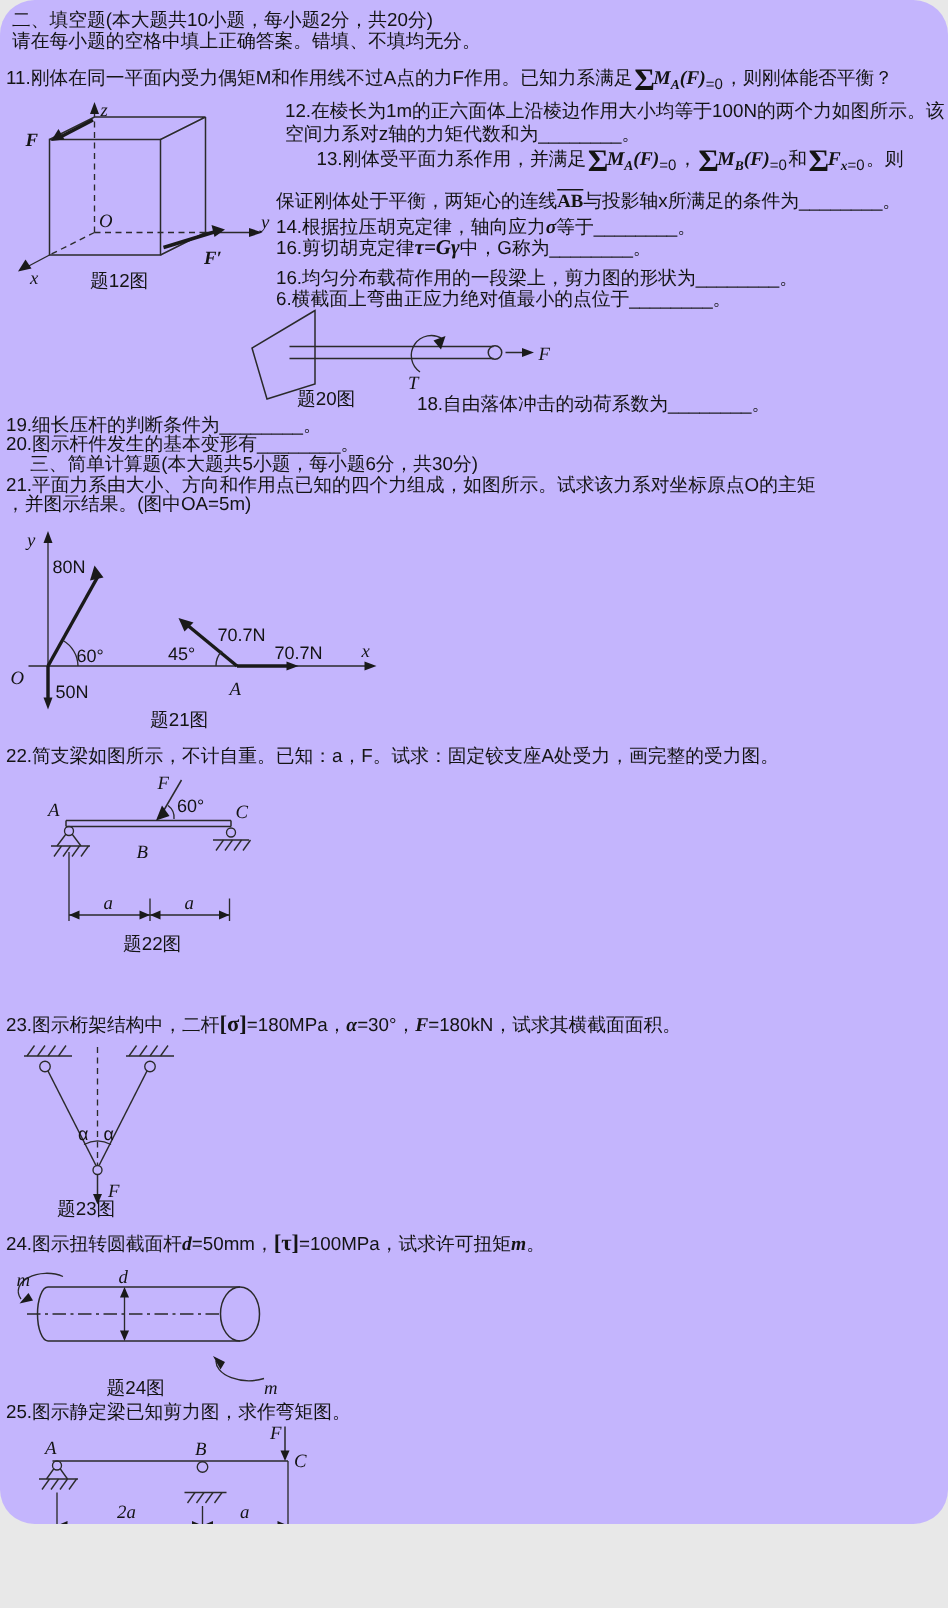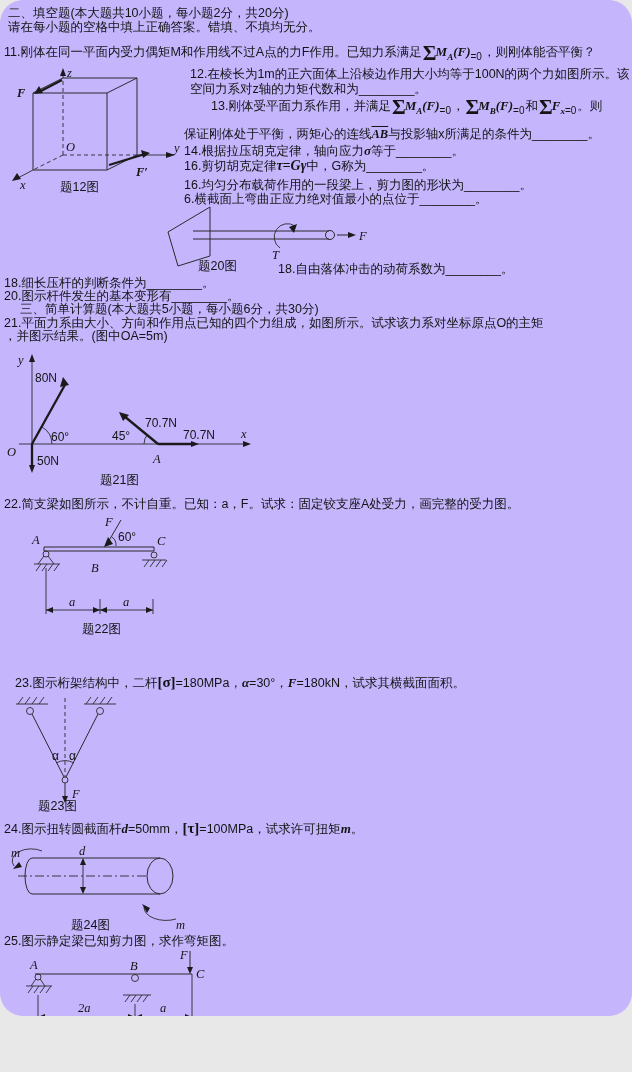--- a/index.html
+++ b/index.html
@@ -16,21 +16,21 @@
   .hd{fill:#1a1a1a;stroke:none;}
   .svgt{font-family:"Liberation Sans","DejaVu Sans",sans-serif;font-size:12px;fill:#141414;}
   .svgti{font-family:"Liberation Serif","DejaVu Serif",serif;font-size:12.5px;font-style:italic;fill:#141414;}
   .svgtb{font-family:"Liberation Serif","DejaVu Serif",serif;font-size:12.5px;font-style:italic;font-weight:bold;fill:#141414;}
   .svgcap{font-family:"Liberation Sans","DejaVu Sans",sans-serif;font-size:12.5px;fill:#141414;}
   .fsum{display:inline-block;white-space:nowrap;margin:0 1px;}
   .sg{font-size:21px;font-weight:bold;font-family:"Liberation Serif","DejaVu Serif",serif;vertical-align:-4px;letter-spacing:-1px;line-height:10px;}
   .fv{font-weight:bold;font-style:italic;font-size:13px;font-family:"Liberation Serif","DejaVu Serif",serif;}
   .fsub{font-weight:bold;font-style:italic;font-size:9px;font-family:"Liberation Serif","DejaVu Serif",serif;}
   .feq{font-size:10px;}
-  .abv{font-weight:bold;font-style:italic;text-decoration:overline;font-family:"Liberation Serif","DejaVu Serif",serif;}
+  .abv{font-weight:bold;text-decoration:overline;font-family:"Liberation Serif","DejaVu Serif",serif;}
   .fbig{font-weight:bold;font-size:15px;font-family:"Liberation Serif","DejaVu Serif",serif;}
 </style>
 </head>
 <body>
 
 <div class="page">
 
   <div class="t" style="left:8px;top:6px;">二、填空题(本大题共10小题，每小题2分，共20分)</div>
   <div class="t" style="left:8px;top:20px;text-align:center;">请在每小题的空格中填上正确答案。错填、不填均无分。</div>
 
@@ -114,21 +114,21 @@
         <path class="thin" d="M132,42 A 12,12 0 0 1 147,20"></path>
         <polygon class="hd" points="149,18 141,21 146,27"></polygon>
       </g>
       <text class="svgti" x="211" y="34">F</text>
       <text class="svgti" x="124" y="53">T</text>
       <text class="svgcap" x="50" y="64">题20图</text>
     </svg>
   </div>
 
   <div class="t" style="left:278px;top:262px;">18.自由落体冲击的动荷系数为________。</div>
-  <div class="t" style="left:4px;top:276px;">18.细长压杆的判断条件为________。</div>
+  <div class="t" style="left:4px;top:276px;">19.细长压杆的判断条件为________。</div>
   <div class="t" style="left:4px;top:289px;">20.图示杆件发生的基本变形有________。</div>
   <div class="t" style="left:4px;top:302px;margin-left:16px;">三、简单计算题(本大题共5小题，每小题6分，共30分)</div>
   <div class="t" style="left:4px;top:316px;">21.平面力系由大小、方向和作用点已知的四个力组成，如图所示。试求该力系对坐标原点O的主矩</div>
   <div class="t" style="left:4px;top:329px;">，并图示结果。(图中OA=5m)</div>
 
   <div class="fig" style="left:5px;top:352px;">
     <svg width="270" height="136">
       <g>
         <line class="thin" x1="27" y1="92" x2="27" y2="6"></line>
         <polygon class="hd" points="27,2 24,10 30,10"></polygon>
@@ -216,21 +216,21 @@
       <text class="svgti" x="71" y="57">B</text>
       <text class="svgti" x="137" y="30">C</text>
       <text class="svgti" x="85" y="11">F</text>
       <text class="svgt" x="98" y="26">60°</text>
       <text class="svgti" x="49" y="91">a</text>
       <text class="svgti" x="103" y="91">a</text>
       <text class="svgcap" x="62" y="118">题22图</text>
     </svg>
   </div>
 
-  <div class="t" style="left:15px;top:675px;">
+  <div class="t" style="left:4px;top:675px;">
     <span>23.图示桁架结构中，二杆</span><span class="fbig">[σ]</span><span>=180MPa，</span><span class="fv">α</span><span>=30°，</span><span class="fv">F</span><span>=180kN，试求其横截面面积。</span>
   </div>
 
   <div class="fig" style="left:8px;top:692px;">
     <svg width="140" height="120">
       <g>
         <line class="thin" x1="8" y1="12" x2="40" y2="12"></line>
         <line class="thin" x1="10" y1="12" x2="15" y2="5"></line>
         <line class="thin" x1="17" y1="12" x2="22" y2="5"></line>
         <line class="thin" x1="24" y1="12" x2="29" y2="5"></line>

